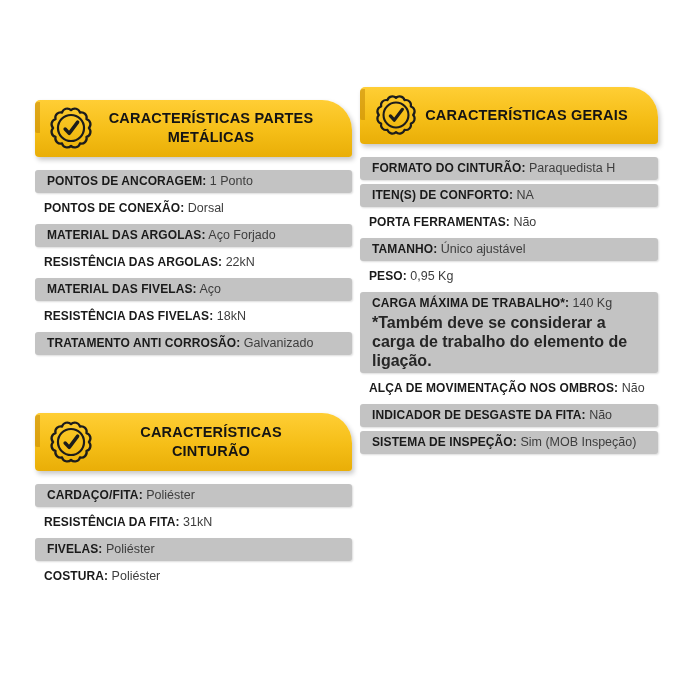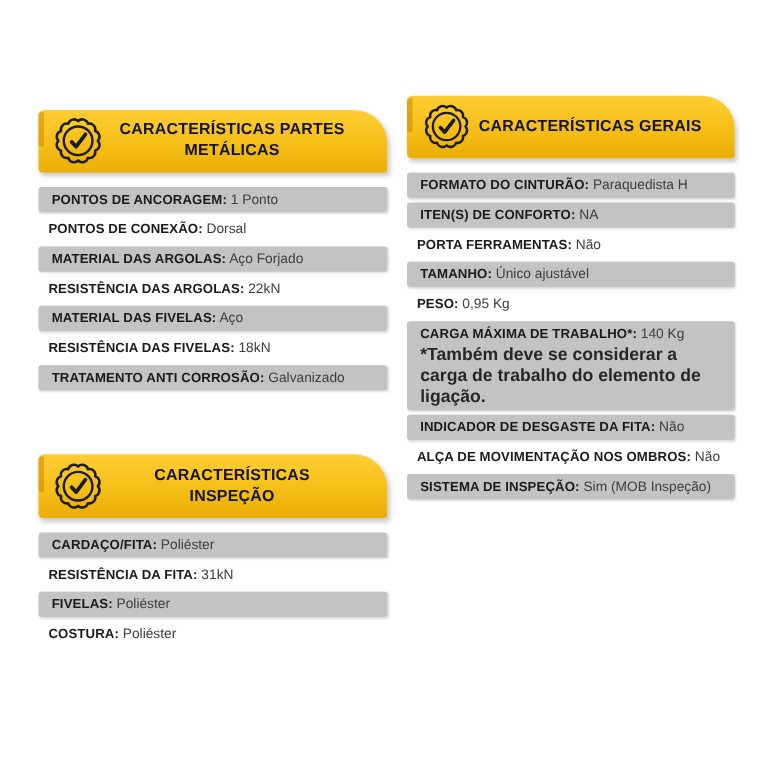--- a/index.html
+++ b/index.html
@@ -6,21 +6,21 @@
   #canvas {
     position: relative;
     width: 700px;
     height: 700px;
     background: var(--page-bg, #ffffff);
     font-family: "Liberation Sans", "DejaVu Sans", sans-serif;
     overflow: hidden;
   }
   .spec-section { position: absolute; }
   #sec-metalicas { left: 35px; top: 84px;  width: 317px; margin-top: 16px; }
-  #sec-gerais    { left: 370px; top: 87px; width: 298px; }
+  #sec-gerais    { left: 360px; top: 87px; width: 298px; }
   #sec-texteis   { left: 35px; top: 413px; width: 317px; }
 
   .banner {
     position: relative;
     display: flex;
     align-items: center;
     box-sizing: border-box;
     padding: 5px 16px 6px 13px;
     background: linear-gradient(180deg, var(--yellow-top, #FFCE35) 0%, var(--yellow-main, #F5BE17) 55%, var(--yellow-deep, #E9AE07) 100%);
     border-radius: 5px 30px 3px 4px;
@@ -121,36 +121,36 @@
       </span>
       <h2 class="banner-title">CARACTERÍSTICAS GERAIS</h2>
     </header>
     <div class="rows">
         <div class="row shaded"><span class="label">FORMATO DO CINTURÃO:</span><span class="value"> Paraquedista H</span></div>
         <div class="row shaded"><span class="label">ITEN(S) DE CONFORTO:</span><span class="value"> NA</span></div>
         <div class="row"><span class="label">PORTA FERRAMENTAS:</span><span class="value"> Não</span></div>
         <div class="row shaded"><span class="label">TAMANHO:</span><span class="value"> Único ajustável</span></div>
         <div class="row"><span class="label">PESO:</span><span class="value"> 0,95 Kg</span></div>
         <div class="row shaded"><span class="label">CARGA MÁXIMA DE TRABALHO*:</span><span class="value"> 140 Kg</span><div class="note">*Também deve se considerar a carga de trabalho do elemento de ligação.</div></div>
+        <div class="row"><span class="label">ALÇA DE MOVIMENTAÇÃO NOS OMBROS:</span><span class="value"> Não</span></div>
         <div class="row shaded"><span class="label">INDICADOR DE DESGASTE DA FITA:</span><span class="value"> Não</span></div>
-        <div class="row"><span class="label">ALÇA DE MOVIMENTAÇÃO NOS OMBROS:</span><span class="value"> Não</span></div>
         <div class="row shaded"><span class="label">SISTEMA DE INSPEÇÃO:</span><span class="value"> Sim (MOB Inspeção)</span></div>
       </div>
   </section>
 
   <section class="spec-section" id="sec-texteis">
     <header class="banner">
       <span class="badge">
         <svg viewBox="-18 -18 36 36" width="46" height="46" aria-hidden="true">
           <path d="M14 0 A4.2 4.2 0 0 1 12.12 7 A4.2 4.2 0 0 1 7 12.12 A4.2 4.2 0 0 1 0 14 A4.2 4.2 0 0 1 -7 12.12 A4.2 4.2 0 0 1 -12.12 7 A4.2 4.2 0 0 1 -14 0 A4.2 4.2 0 0 1 -12.12 -7 A4.2 4.2 0 0 1 -7 -12.12 A4.2 4.2 0 0 1 0 -14 A4.2 4.2 0 0 1 7 -12.12 A4.2 4.2 0 0 1 12.12 -7 A4.2 4.2 0 0 1 14 0 Z" fill="none" stroke="#1C1C1C" stroke-width="1.8" stroke-linejoin="round"></path>
           <circle r="10.2" fill="none" stroke="#1C1C1C" stroke-width="1.7"></circle>
           <path d="M-4.6 0.8 L-1.4 4.2 L5.2 -4.6" fill="none" stroke="#1C1C1C" stroke-width="2.7" stroke-linecap="round" stroke-linejoin="round"></path>
         </svg>
       </span>
-      <h2 class="banner-title">CARACTERÍSTICAS INSPEÇÃO</h2>
+      <h2 class="banner-title">CARACTERÍSTICAS CINTURÃO</h2>
     </header>
     <div class="rows">
         <div class="row shaded"><span class="label">CARDAÇO/FITA:</span><span class="value"> Poliéster</span></div>
         <div class="row"><span class="label">RESISTÊNCIA DA FITA:</span><span class="value"> 31kN</span></div>
         <div class="row shaded"><span class="label">FIVELAS:</span><span class="value"> Poliéster</span></div>
         <div class="row"><span class="label">COSTURA:</span><span class="value"> Poliéster</span></div>
       </div>
   </section>
 
 </div>

